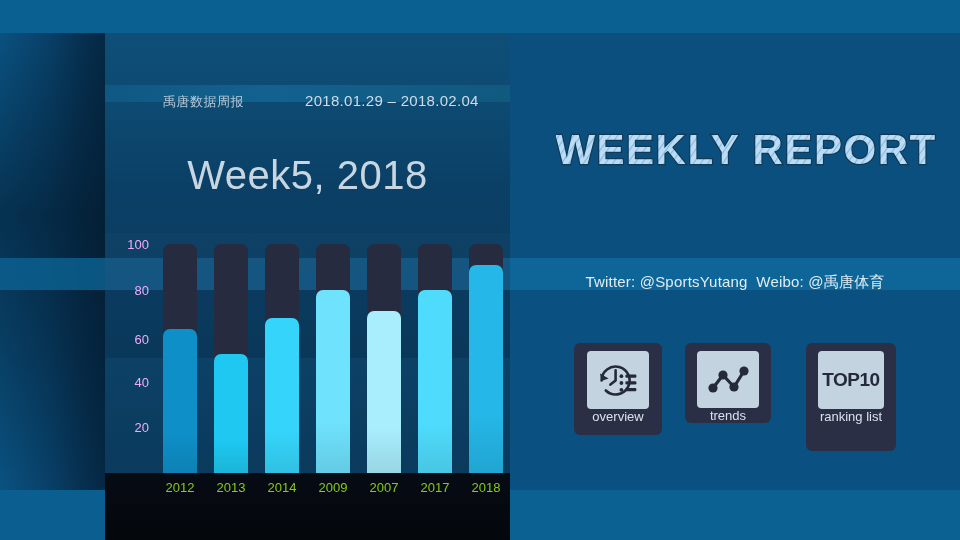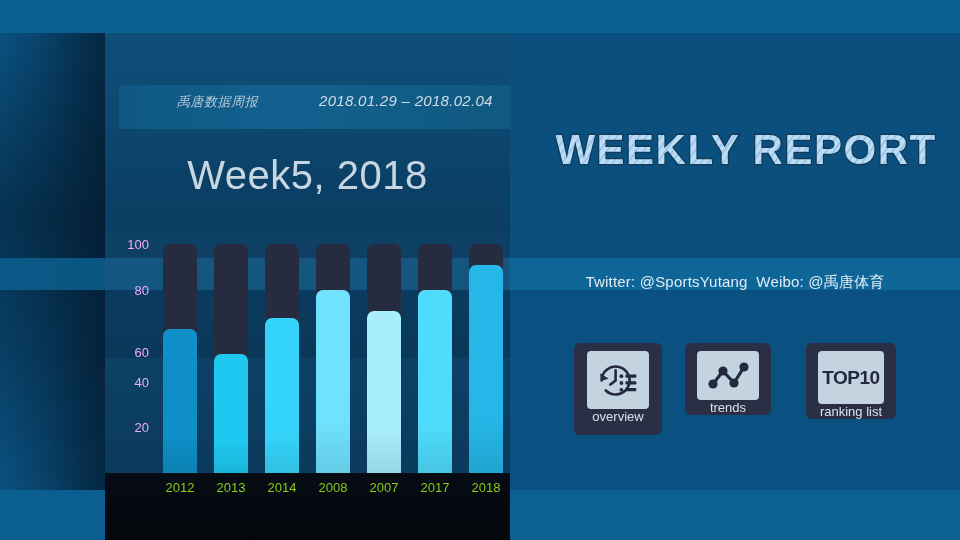--- a/index.html
+++ b/index.html
@@ -29,22 +29,22 @@
   .band-l{position:absolute;left:0;width:108px;}
   .band-l.l1{top:258px;height:32px;background:#0c5f8e;opacity:.85;}
   .band-l.l2{top:490px;height:50px;background:#0a5f90;opacity:.8;}
 
   
   #chart-panel{position:absolute;left:105px;top:33px;width:405px;height:507px;
     background:#0c3f63;overflow:hidden;}
   .panel-grad{position:absolute;inset:0;
     background:linear-gradient(180deg,#0e4e77 0%,#0d4a72 14%,#0b4066 30%,#0a3a5d 55%,#083453 78%,#062c47 100%);}
 
-  .panel-head{position:absolute;left:14px;top:52px;width:405px;height:44px;
-    background:linear-gradient(90deg,#0f5884 0%,#12618f 40%,#10597f 100%);font-style:italic;}
+  .panel-head{position:absolute;left:0;top:52px;width:405px;height:17px;
+    background:linear-gradient(90deg,#0f5884 0%,#12618f 40%,#10597f 100%);}
   .panel-head .ph-label{position:absolute;left:58px;top:8px;font-size:13px;color:#b9c9d6;letter-spacing:.5px;}
   .panel-head .ph-range{position:absolute;left:200px;top:7px;font-size:15px;color:#cfdbe6;letter-spacing:.3px;}
 
   .panel-title{position:absolute;left:0;top:120px;width:405px;text-align:center;
     font-size:40px;color:#c8d6e2;font-weight:400;letter-spacing:.5px;}
 
   
   #plot{position:absolute;left:0;top:200px;width:405px;height:240px;}
   .plot-band{position:absolute;left:0;width:405px;}
   .pb-a{top:0;height:25px;background:rgba(255,255,255,.02);}
@@ -78,23 +78,23 @@
     text-align:center;font-size:15px;color:#e2ecf4;letter-spacing:.2px;line-height:28px;
     white-space:pre;}
 
   #cards{position:absolute;left:570px;top:343px;width:330px;height:96px;}
   .card{position:absolute;top:0;background:#2a2f45;border-radius:6px;
     display:flex;flex-direction:column;align-items:center;padding-top:8px;box-sizing:border-box;}
   .card .tile{background:#c3d3df;border-radius:4px;display:flex;align-items:center;justify-content:center;}
   .card .cap{font-size:13px;color:#d8e2ea;margin-top:0;}
   .card.c1{left:4px;width:88px;height:92px;}
   .card.c1 .tile{width:62px;height:58px;}
-  .card.c2{left:115px;width:86px;height:72px;}
+  .card.c2{left:115px;width:86px;height:80px;}
   .card.c2 .tile{width:62px;height:58px;}
-  .card.c3{left:236px;width:90px;height:76px;}
+  .card.c3{left:236px;width:90px;height:108px;}
   .card.c3 .tile{width:66px;height:58px;}
   .tile svg{display:block;}
   .top10{font-family:"Liberation Sans","DejaVu Sans",sans-serif;font-weight:700;
     font-size:19px;color:#242a3c;letter-spacing:-.5px;}
 </style>
 </head>
 <body>
 
 <div id="stage">
 
@@ -119,21 +119,21 @@
 
     <div class="panel-title">Week5, 2018</div>
 
     <div id="plot">
       <div class="plot-band pb-a"></div>
       <div class="plot-band pb-light"></div>
       <div class="plot-band pb-mid"></div>
       <div class="y-axis">
           <div class="y-tick" style="top: 194.286px;">20</div>
           <div class="y-tick" style="top: 148.571px;">40</div>
-          <div class="y-tick" style="top: 119px;">60</div>
+          <div class="y-tick" style="top: 106px;">60</div>
           <div class="y-tick" style="top: 57.1429px;">80</div>
           <div class="y-tick" style="top: 11.4286px;">100</div>
         </div>
       <div class="bars">
           <div class="bar-col">
             <div class="bar-track" style="height: 228.571px;"></div>
             <div class="bar-fill" style="height: 144px; background: linear-gradient(rgb(14, 143, 200) 0%, rgb(14, 143, 200) 72%, rgb(13, 129, 180) 100%);"></div>
           </div>
           <div class="bar-col">
             <div class="bar-track" style="height: 228.571px;"></div>
@@ -162,21 +162,21 @@
         </div>
     </div>
 
     <div class="panel-foot">
       <div class="panel-foot-inner"></div>
     </div>
     <div class="x-axis">
         <div class="x-lab">2012</div>
         <div class="x-lab">2013</div>
         <div class="x-lab">2014</div>
-        <div class="x-lab">2008</div>
+        <div class="x-lab">2009</div>
         <div class="x-lab">2007</div>
         <div class="x-lab">2017</div>
         <div class="x-lab">2018</div>
       </div>
   </div>
 
   <div id="report-title">
     <svg width="380" height="62" viewBox="0 0 380 62" aria-hidden="true">
       <defs>
         <pattern id="hatch" width="6" height="6" patternTransform="rotate(35)" patternUnits="userSpaceOnUse">

